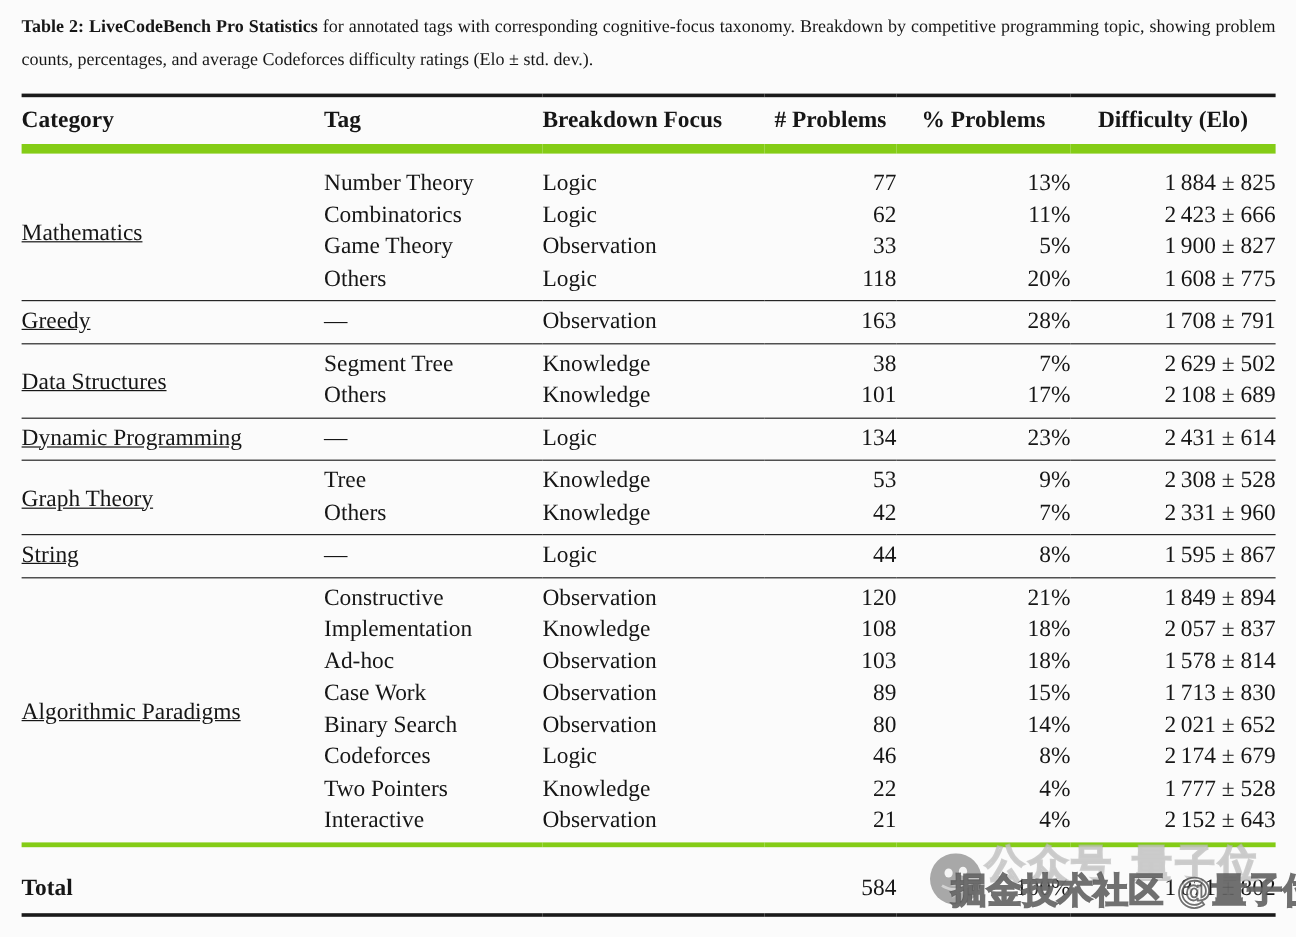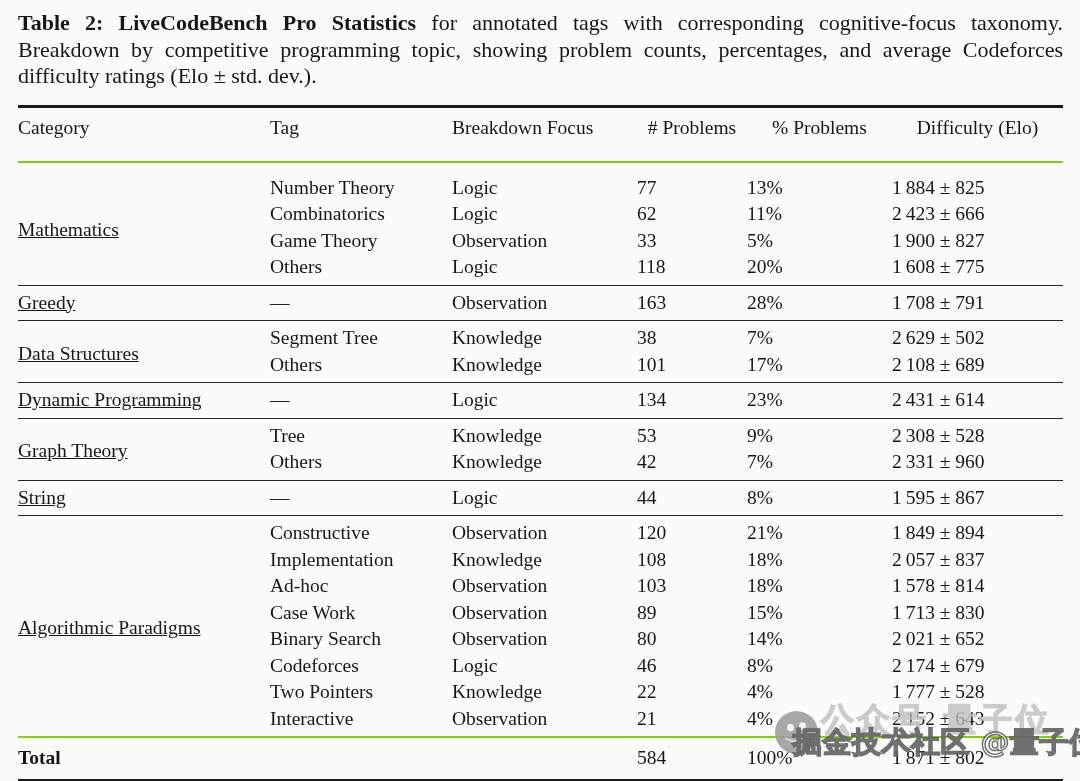--- a/index.html
+++ b/index.html
@@ -3,54 +3,54 @@
 <meta charset="utf-8">
 <style>
   html,body { margin:0; padding:0; background:#fbfbfb; }
   .page {
     position:relative; width:1080px; height:781px; overflow:hidden;
     background:#fbfbfb; color:#161616;
     font-family:"Liberation Serif","DejaVu Serif",serif;
   }
   .caption {
     margin:10px 17px 0 18px;
-    font-size:22px; line-height:26.5px;
+    font-size:15px; line-height:26.5px;
     text-align:justify;
   }
   .caption b { font-weight:bold; }
 
   table.stats {
     border-collapse:collapse;
     margin:15px 17px 0 18px;
     width:1045px;
     border-top:3px solid #1a1a1a;
     table-layout:fixed;
   }
   col.c-cat{width:252px;} col.c-tag{width:182px;} col.c-focus{width:185px;}
   col.c-prob{width:110px;} col.c-pct{width:145px;} col.c-diff{width:171px;}
 
   th {
-    font-weight:normal; font-size:19.5px; text-align:left;
-    padding:9px 0 22px 0;
-    border-bottom:2px solid #84cc16;
+    font-weight:bold; font-size:19.5px; text-align:left;
+    padding:9px 0 8px 0;
+    border-bottom:8px solid #84cc16;
   }
   th.num { text-align:center; }
   td {
     font-size:19.5px; line-height:25.5px; padding:0.5px 0;
     vertical-align:middle; white-space:nowrap;
   }
-  td.num { text-align:left; }
+  td.num { text-align:right; }
   td.cat { vertical-align:middle;text-decoration:underline; }
   tbody tr:first-child td { padding-top:12px; }
   tr.group-first td { border-top:1.5px solid #262626; padding-top:4px;margin-top:25px; }
   tr.group-last td { padding-bottom:5px; }
   tr.total-row td {
-    border-top:2px solid #84cc16;
+    border-top:4px solid #84cc16;
     border-bottom:3px solid #1a1a1a;
-    padding-top:7px; padding-bottom:8px;
+    padding-top:22px; padding-bottom:8px;
   }
   tr.total-row td.lbl { font-weight:bold; }
 
   
   .wm-icon { position:absolute; left:775px; top:711px; width:43px; height:43px; opacity:.88; }
   .wm-faint {
     position:absolute; left:821px; top:698px;
     font-family:"DejaVu Sans",sans-serif; font-weight:bold;
     font-size:33px; letter-spacing:3px; white-space:nowrap;
     color:rgba(255,255,255,0.42);

